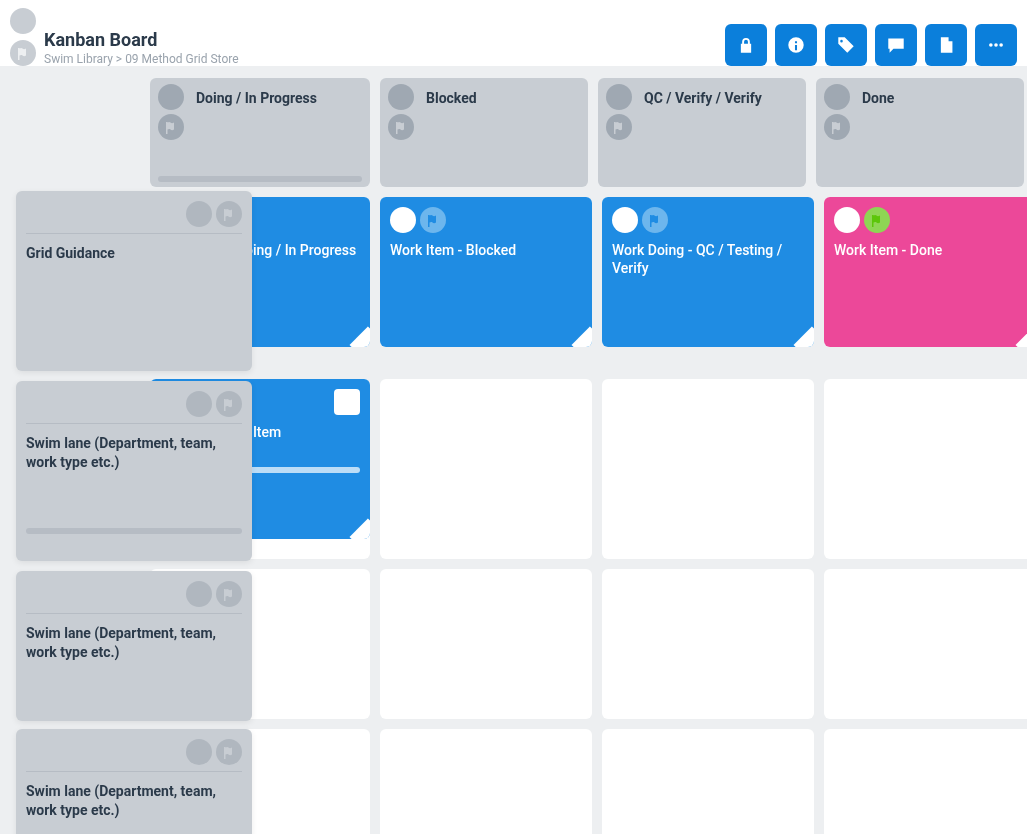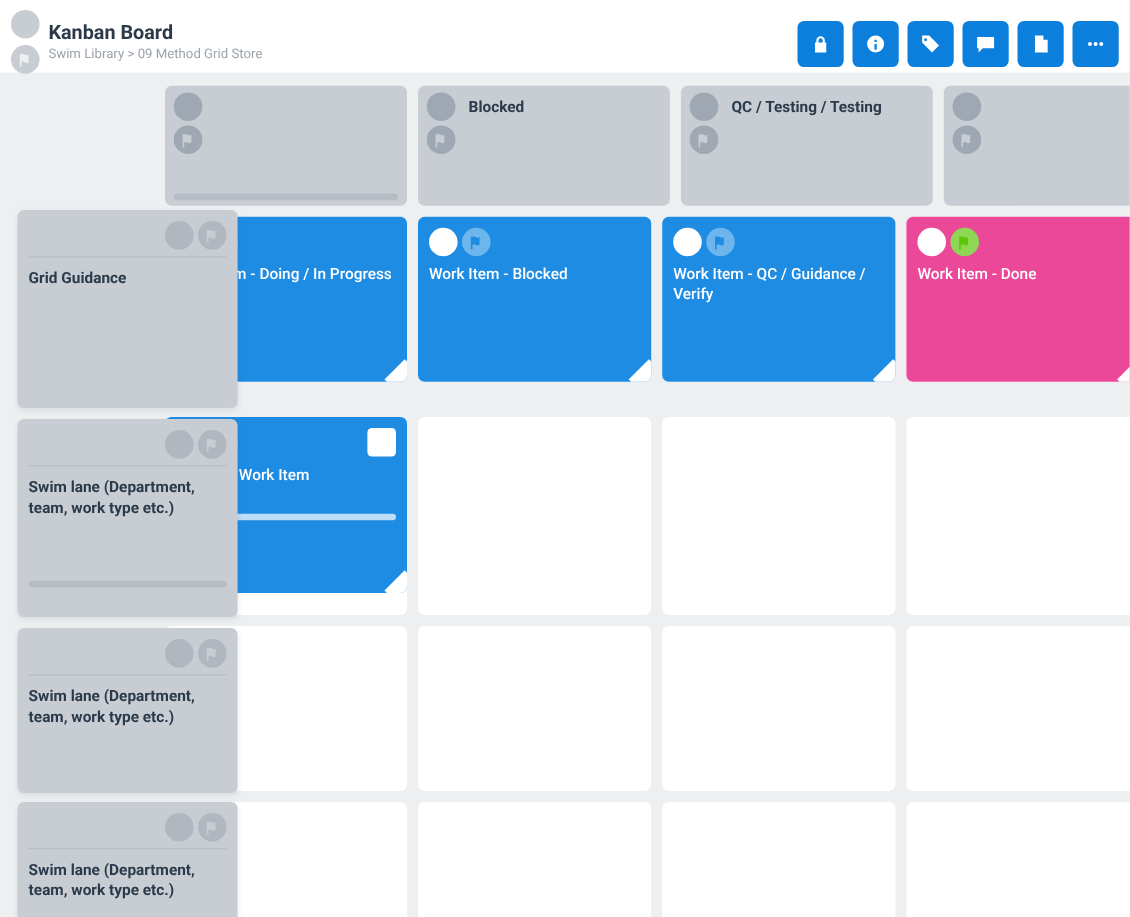--- a/index.html
+++ b/index.html
@@ -10,21 +10,21 @@
     height: 834px;
     overflow: hidden;
     color: #3b4a5a;
   }
 
   
   .header {
     height: 66px;
     background: #ffffff;
     display: flex;
-    align-items: center;
+    align-items: flex-end;
     padding: 8px 10px 0 10px;
     position: relative;
   }
   .header-icons {
     display: flex;
     flex-direction: column;
     gap: 6px;
     margin-right: 8px;
     margin-top: 2px;
   }
@@ -72,21 +72,21 @@
   .col-headers {
     position:absolute;
     top: 12px;
     left: 0;
     display:flex;
     gap: 10px;
   }
   .colhead {
     background:#c8cdd3;
     border-radius:6px;
-    width:229px;
+    width:208px;
     height:109px;
     display:flex;
     overflow:hidden;
   }
   .colhead.first { width:220px; } 
   .colhead-icons {
     width:42px;
     display:flex;
     flex-direction:column;
     align-items:center;
@@ -174,21 +174,21 @@
     top:88px;
     height:6px;
     background:rgba(255,255,255,0.7);
     border-radius:3px;
   }
 
   
   .sidecard {
     position:absolute;
     left:16px;
-    width:200px;
+    width:236px;
     background:#c8cdd3;
     border-radius:6px;
     padding:10px;
     box-shadow: 0 2px 6px rgba(0,0,0,0.08);
   }
   .sidecard-icons {
     display:flex; justify-content:flex-end; gap:4px;
     padding-bottom:6px;
   }
   .sicon {
@@ -295,20 +295,21 @@
   <div class="col-headers" style="left:150px;">
     <div class="colhead first" style="position:relative;">
       <div class="colhead-icons">
           <div class="cicon"></div>
           <div class="cicon">
             <svg viewBox="0 0 14 14">
               <use href="#flag"></use>
             </svg>
           </div>
         </div>
+      <div class="colhead-label">Doing / In Progress</div>
       <div class="colhead-progress"></div>
     </div>
     <div class="colhead">
       <div class="colhead-icons">
           <div class="cicon"></div>
           <div class="cicon">
             <svg viewBox="0 0 14 14">
               <use href="#flag"></use>
             </svg>
           </div>
@@ -317,31 +318,32 @@
     </div>
     <div class="colhead">
       <div class="colhead-icons">
           <div class="cicon"></div>
           <div class="cicon">
             <svg viewBox="0 0 14 14">
               <use href="#flag"></use>
             </svg>
           </div>
         </div>
-      <div class="colhead-label">QC / Testing / Testing</div>
+      <div class="colhead-label">QC / Verify / Verify</div>
     </div>
     <div class="colhead">
       <div class="colhead-icons">
           <div class="cicon"></div>
           <div class="cicon">
             <svg viewBox="0 0 14 14">
               <use href="#flag"></use>
             </svg>
           </div>
         </div>
+      <div class="colhead-label">Done</div>
     </div>
   </div>
 
   <div class="row" style="top:131px; left:150px;">
     <div class="slot first">
       <div class="card blue">
         <div class="card-icons">
             <div class="cardicon solid"></div>
             <div class="cardicon outline blue">
               <svg viewBox="0 0 14 14">
@@ -370,21 +372,21 @@
     <div class="slot">
       <div class="card blue">
         <div class="card-icons">
             <div class="cardicon solid"></div>
             <div class="cardicon outline blue">
               <svg viewBox="0 0 14 14">
                 <use href="#flag"></use>
               </svg>
             </div>
           </div>
-        <div class="card-title">Work Item - QC / Guidance / Verify</div>
+        <div class="card-title">Work Doing - QC / Testing / Verify</div>
         <div class="card-notch"></div>
       </div>
     </div>
     <div class="slot">
       <div class="card green">
         <div class="card-icons">
             <div class="cardicon solid"></div>
             <div class="cardicon outline green">
               <svg viewBox="0 0 14 14">
                 <use href="#flag"></use>

